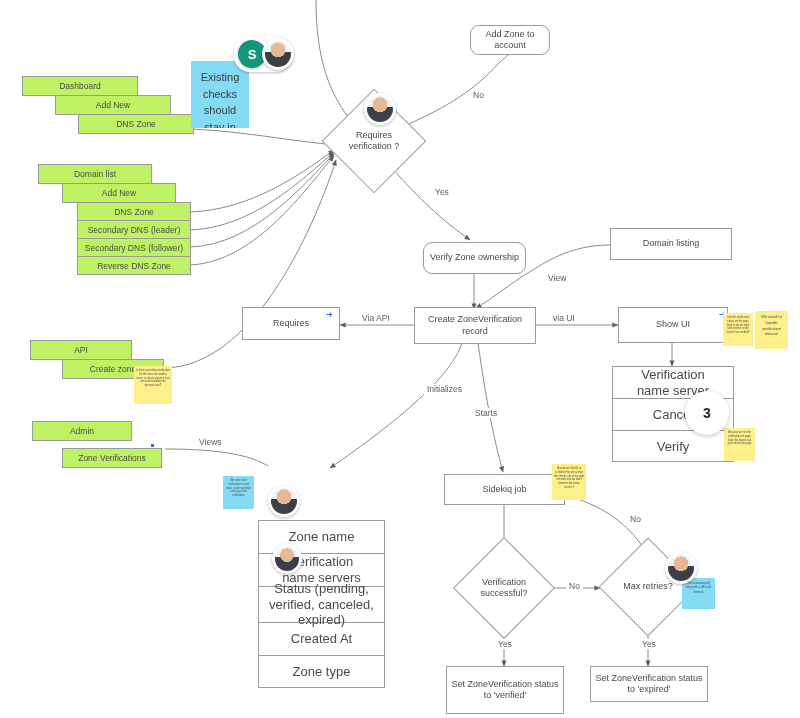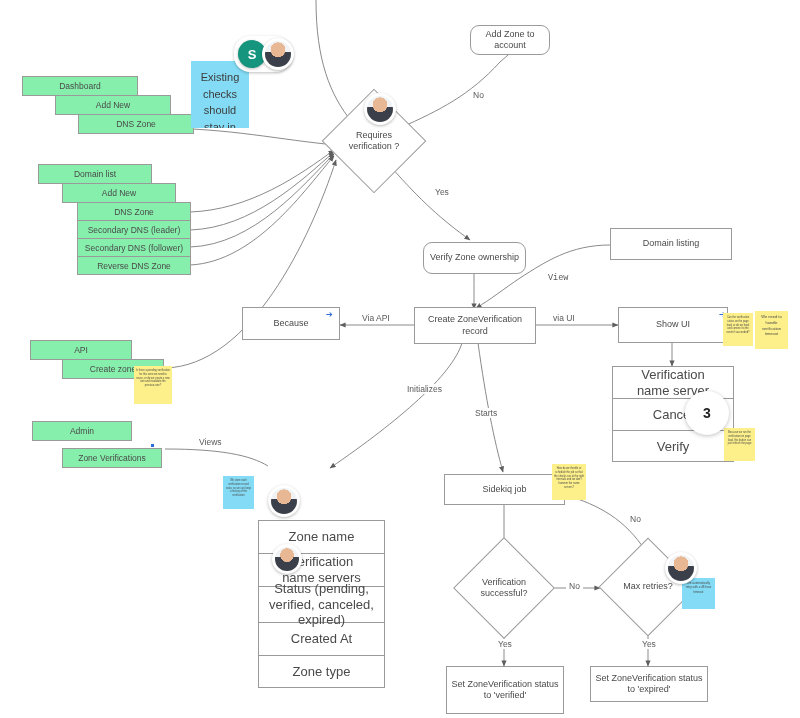--- a/index.html
+++ b/index.html
@@ -8,21 +8,21 @@
        font-family:"Liberation Sans", sans-serif;color:#4d4d4d;}
   #canvas{position:absolute;inset:0;width:800px;height:718px;}
   svg.wires{position:absolute;left:0;top:0;width:800px;height:718px;pointer-events:none;}
 
   
   .node{position:absolute;box-sizing:border-box;border:1px solid #9a9a9a;
         background:#fff;display:flex;align-items:center;justify-content:center;
         text-align:center;font-size:9px;line-height:1.25;color:#4a4a4a;padding:2px 4px;}
   .node.round{border-radius:9px;}
   .stack-row{position:absolute;box-sizing:border-box;border:1px solid #9a9a9a;
-        background:#86efac;display:flex;align-items:center;justify-content:center;
+        background:#bef264;display:flex;align-items:center;justify-content:center;
         text-align:center;font-size:8.5px;color:#4a4a4a;}
   .tbl{position:absolute;box-sizing:border-box;border:1px solid #9a9a9a;background:#fff;}
   .tbl-row{box-sizing:border-box;border-bottom:1px solid #9a9a9a;
         display:flex;align-items:center;justify-content:center;text-align:center;
         font-size:13px;color:#4a4a4a;padding:0 18px;line-height:1.2;}
   .tbl-row:last-child{border-bottom:none;}
 
   
   .diamond{position:absolute;}
   .diamond .dshape{position:absolute;inset:0;border:1px solid #9a9a9a;background:#fff;
@@ -170,21 +170,21 @@
 
   <div class="node round" style="left:423px;top:242px;width:103px;height:32px;">
     <span>Verify Zone ownership</span>
   </div>
 
   <div class="node" style="left:414px;top:307px;width:122px;height:37px;">
     <span>Create ZoneVerification record</span>
   </div>
 
   <div class="node" style="left:242px;top:307px;width:98px;height:33px;">
-    <span>Because</span>
+    <span>Requires</span>
   </div>
   <span class="linkicon" style="left:326px;top:311px;">➔</span>
 
   <div class="node" style="left:610px;top:228px;width:122px;height:32px;">
     <span>Domain listing</span>
   </div>
 
   <div class="node" style="left:618px;top:307px;width:110px;height:36px;">
     <span>Show UI</span>
   </div>
@@ -236,25 +236,25 @@
 
   <div class="node" style="left:446px;top:666px;width:118px;height:48px;">
     <span>Set ZoneVerification status to 'verified'</span>
   </div>
   <div class="node" style="left:590px;top:666px;width:118px;height:36px;">
     <span>Set ZoneVerification status to 'expired'</span>
   </div>
 
   <div class="elabel" style="left:470px;top:90px;"><span>No</span></div>
   <div class="elabel" style="left:432px;top:187px;"><span>Yes</span></div>
-  <div class="elabel" style="left:545px;top:273px;font-family:Liberation Mono, monospace;"><span>View</span></div>
+  <div class="elabel" style="left:545px;top:273px;"><span>View</span></div>
   <div class="elabel" style="left:359px;top:313px;"><span>Via API</span></div>
   <div class="elabel" style="left:550px;top:313px;"><span>via UI</span></div>
   <div class="elabel" style="left:196px;top:437px;"><span>Views</span></div>
-  <div class="elabel" style="left:404px;top:384px;text-align:center;"><span>Initializes</span></div>
+  <div class="elabel" style="left:424px;top:384px;text-align:center;"><span>Initializes</span></div>
   <div class="elabel" style="left:472px;top:408px;"><span>Starts</span></div>
   <div class="elabel" style="left:627px;top:514px;"><span>No</span></div>
   <div class="elabel" style="left:566px;top:581px;"><span>No</span></div>
   <div class="elabel" style="left:495px;top:639px;"><span>Yes</span></div>
   <div class="elabel" style="left:639px;top:639px;"><span>Yes</span></div>
 
   <div class="sticky bigblue" style="left:191px;top:61px;width:58px;height:67px;">
     <span>Existing checks should stay in place</span>
   </div>
 

